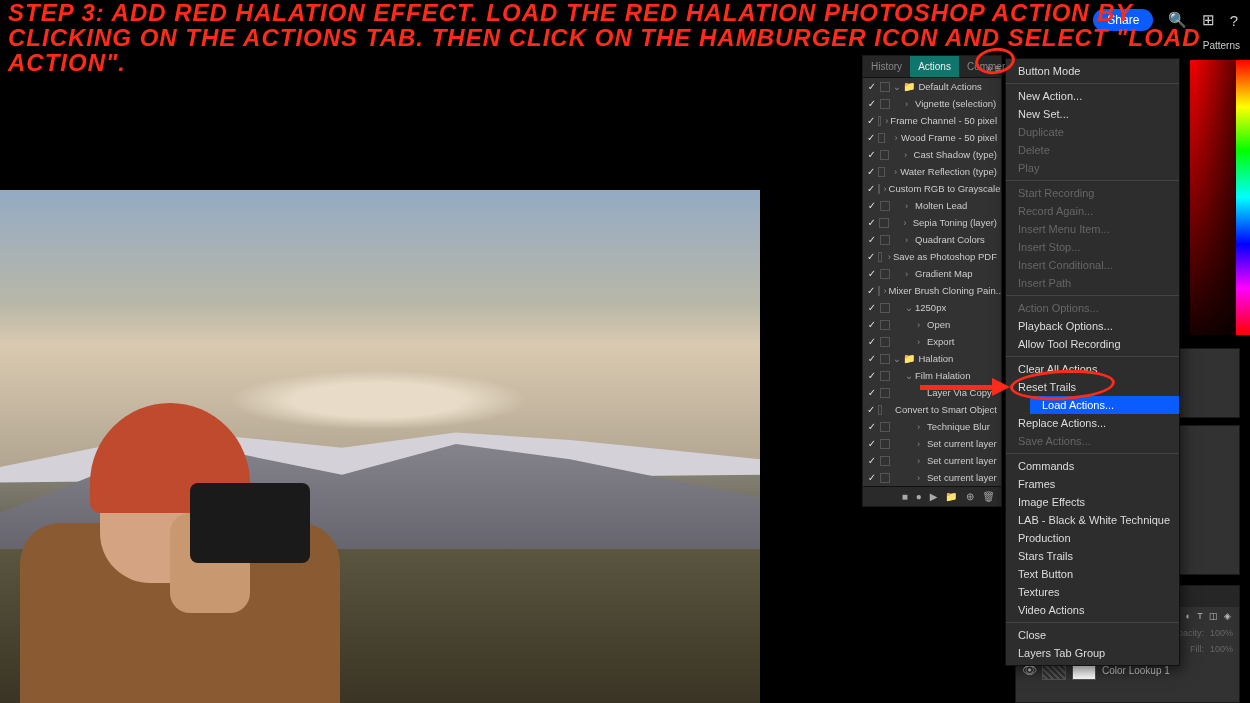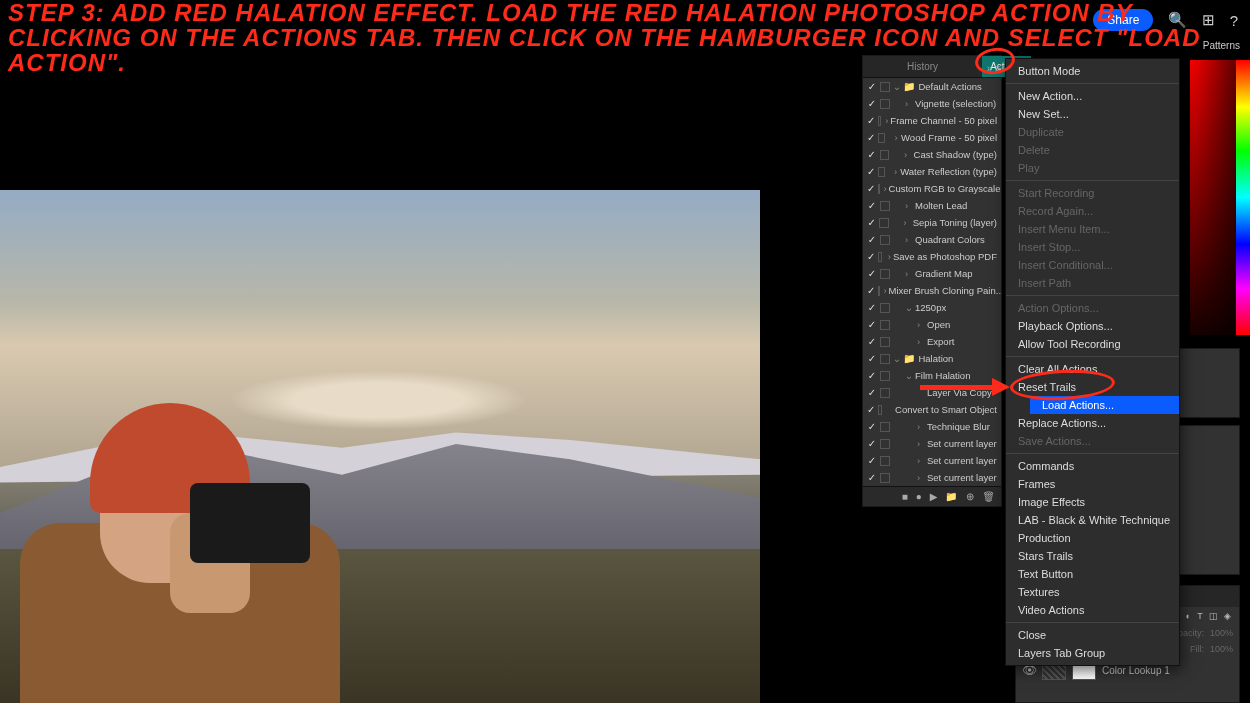--- a/index.html
+++ b/index.html
@@ -26,21 +26,21 @@
 .jacket { position:absolute; bottom:0; left:0; width:320px; height:180px; background:#8a5a32; border-radius:40px 40px 0 0; }
 .camera { position:absolute; top:110px; left:170px; width:120px; height:80px; background:#1a1a1a; border-radius:8px; }
 .hands { position:absolute; top:140px; left:150px; width:80px; height:100px; background:#c89870; border-radius:20px; }
 
 
 .panels-bg { position:absolute; top:40px; right:0; width:390px; height:663px; background:#000; }
 
 
 .actions-panel { position:absolute; top:55px; left:862px; width:140px; background:#323232; border:1px solid #1a1a1a; z-index:50; }
 .panel-tabs { display:flex; background:#262626; border-bottom:1px solid #111; font-size:10px; }
-.panel-tab { padding:5px 8px; color:#888;margin-left:36px; }
+.panel-tab { padding:5px 8px; color:#888; }
 .panel-tab.active { color:#eee; background:#0f766e; }
 .hamburger-zone { position:absolute; top:0; right:-8px; width:30px; height:24px; display:flex; align-items:center; justify-content:center; gap:3px; color:#aaa; }
 .panel-body { max-height:430px; overflow:hidden; }
 .action-row { display:flex; align-items:center; height:17px; padding:0 4px; font-size:9.5px; color:#ccc; white-space:nowrap; overflow:hidden; }
 .action-row .chk { width:10px; text-align:center; color:#ddd; font-size:10px; }
 .action-row .box { width:10px; height:10px; border:1px solid #555; margin:0 3px; }
 .action-row .toggle { width:8px; color:#888; margin-right:2px; }
 .action-row .folder { color:#999; margin-right:3px; font-size:10px; }
 .panel-footer { display:flex; justify-content:flex-end; gap:8px; padding:4px 6px; background:#2a2a2a; border-top:1px solid #111; font-size:10px; color:#aaa; }
 

